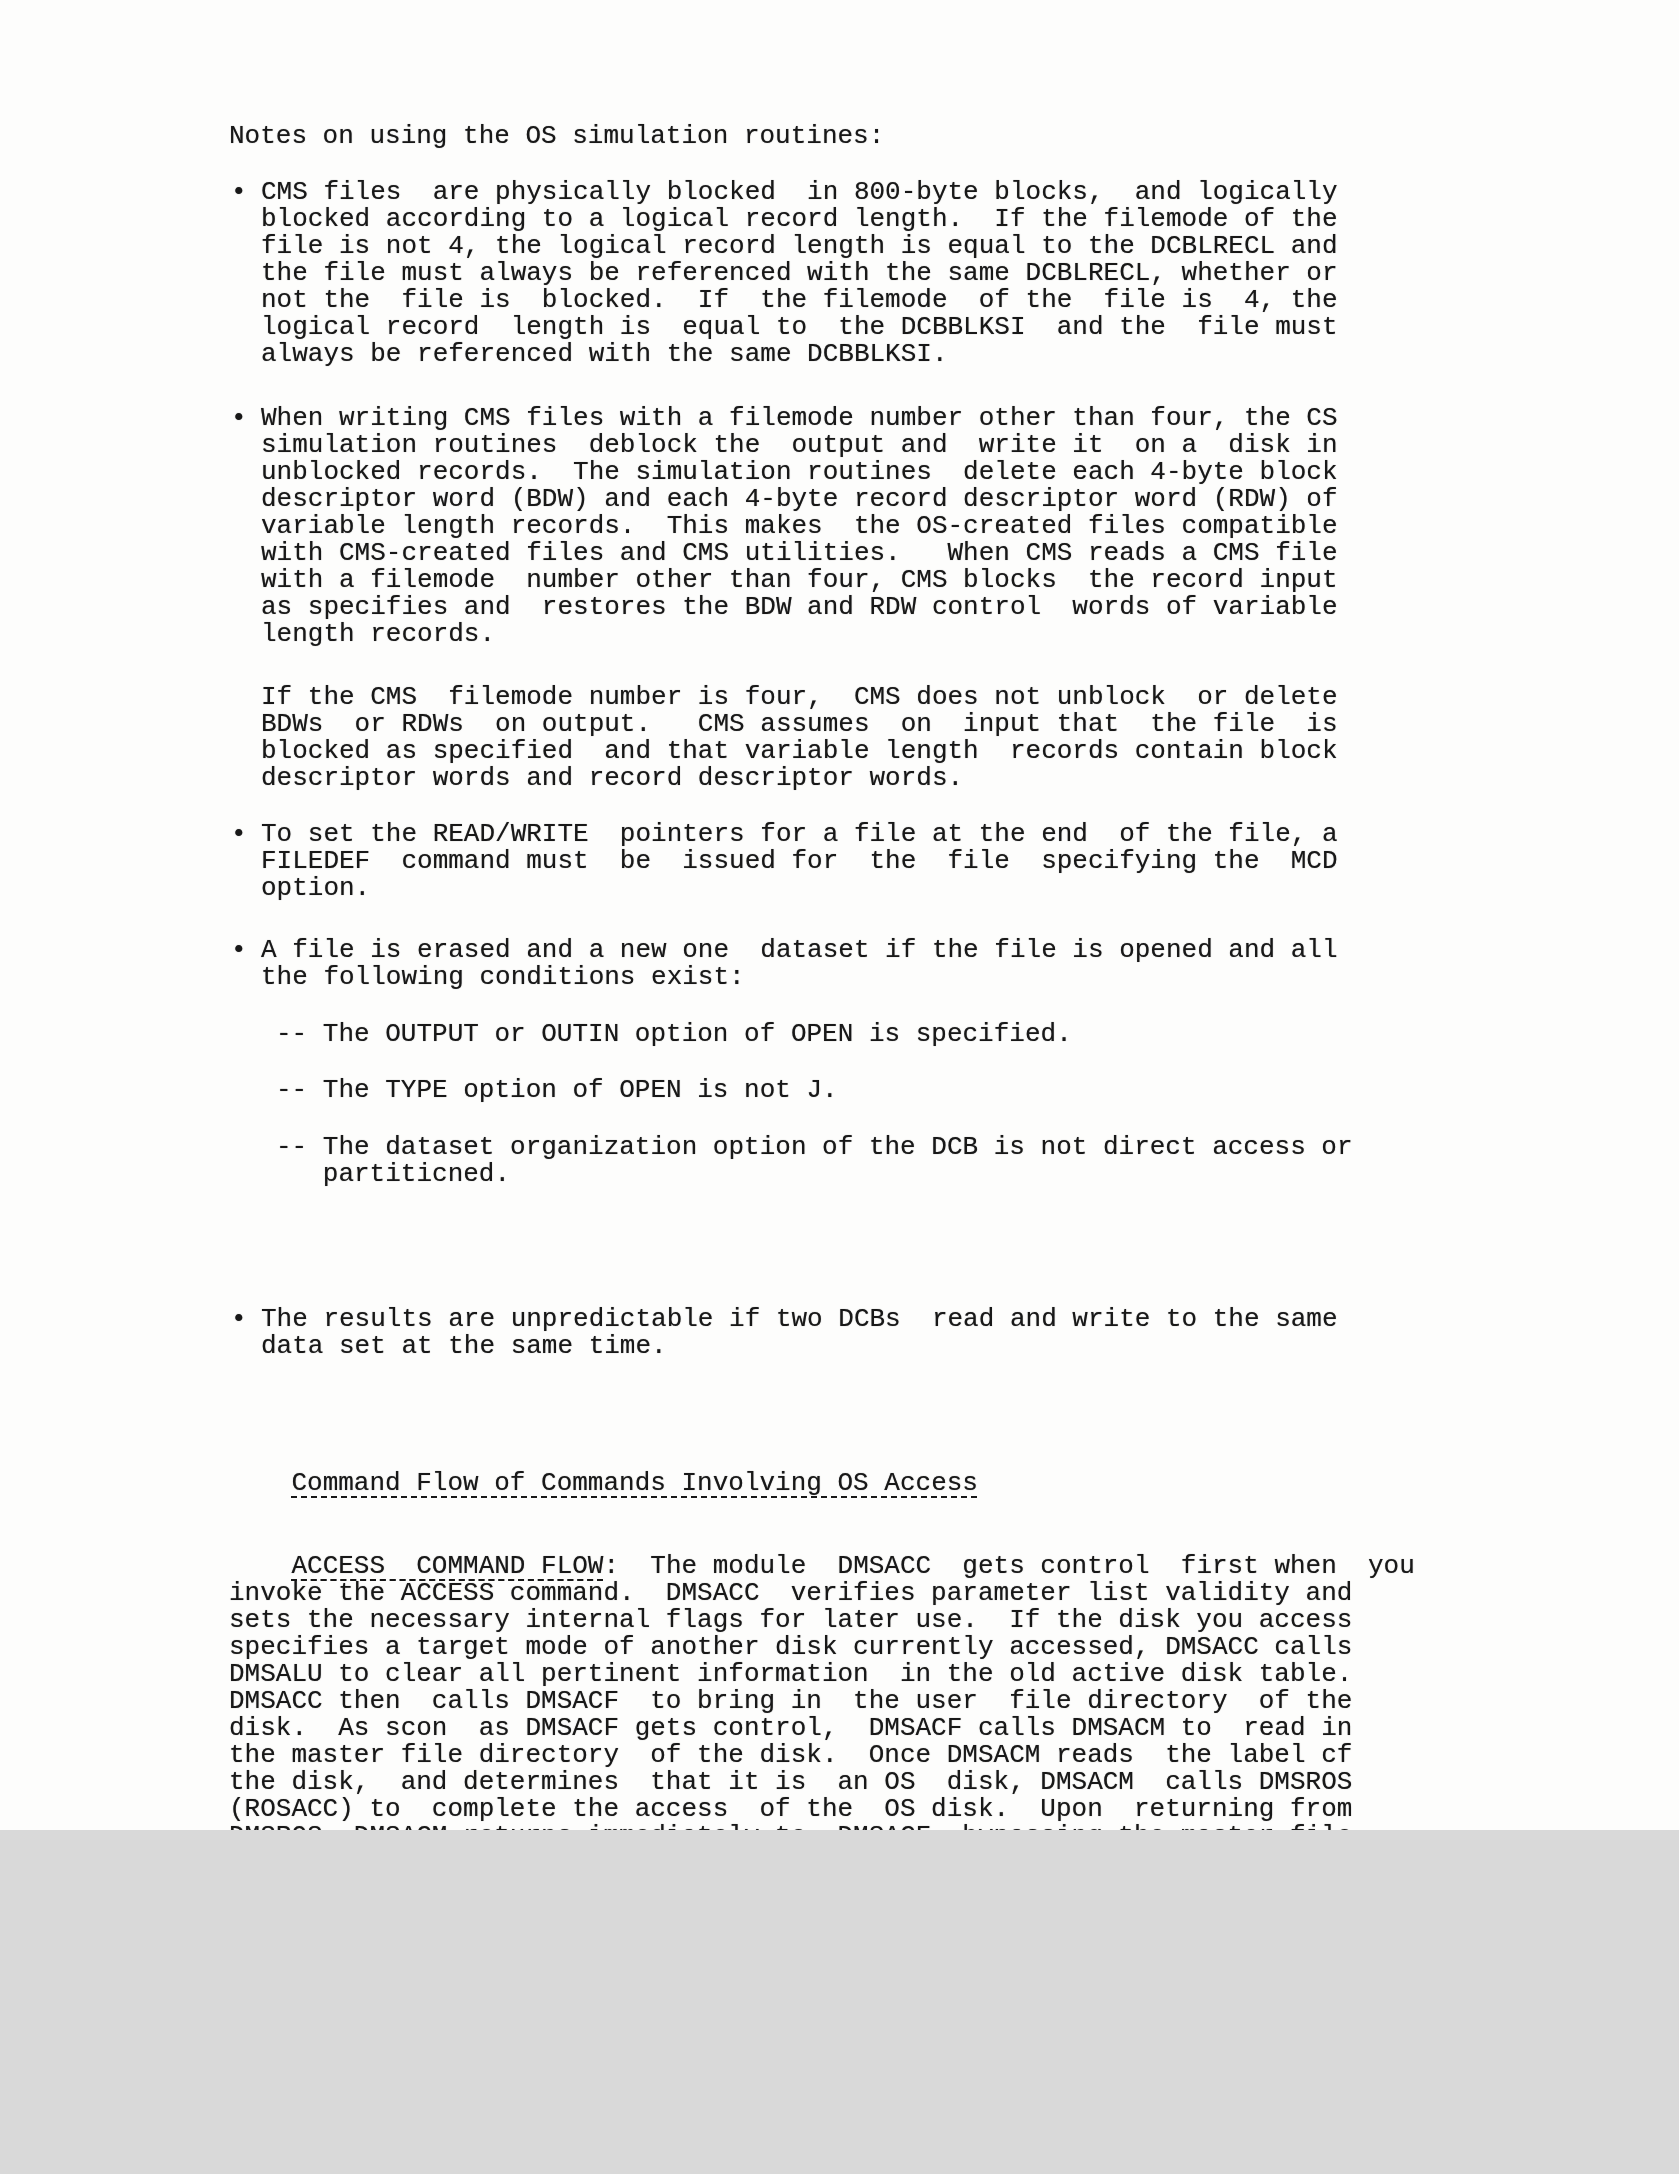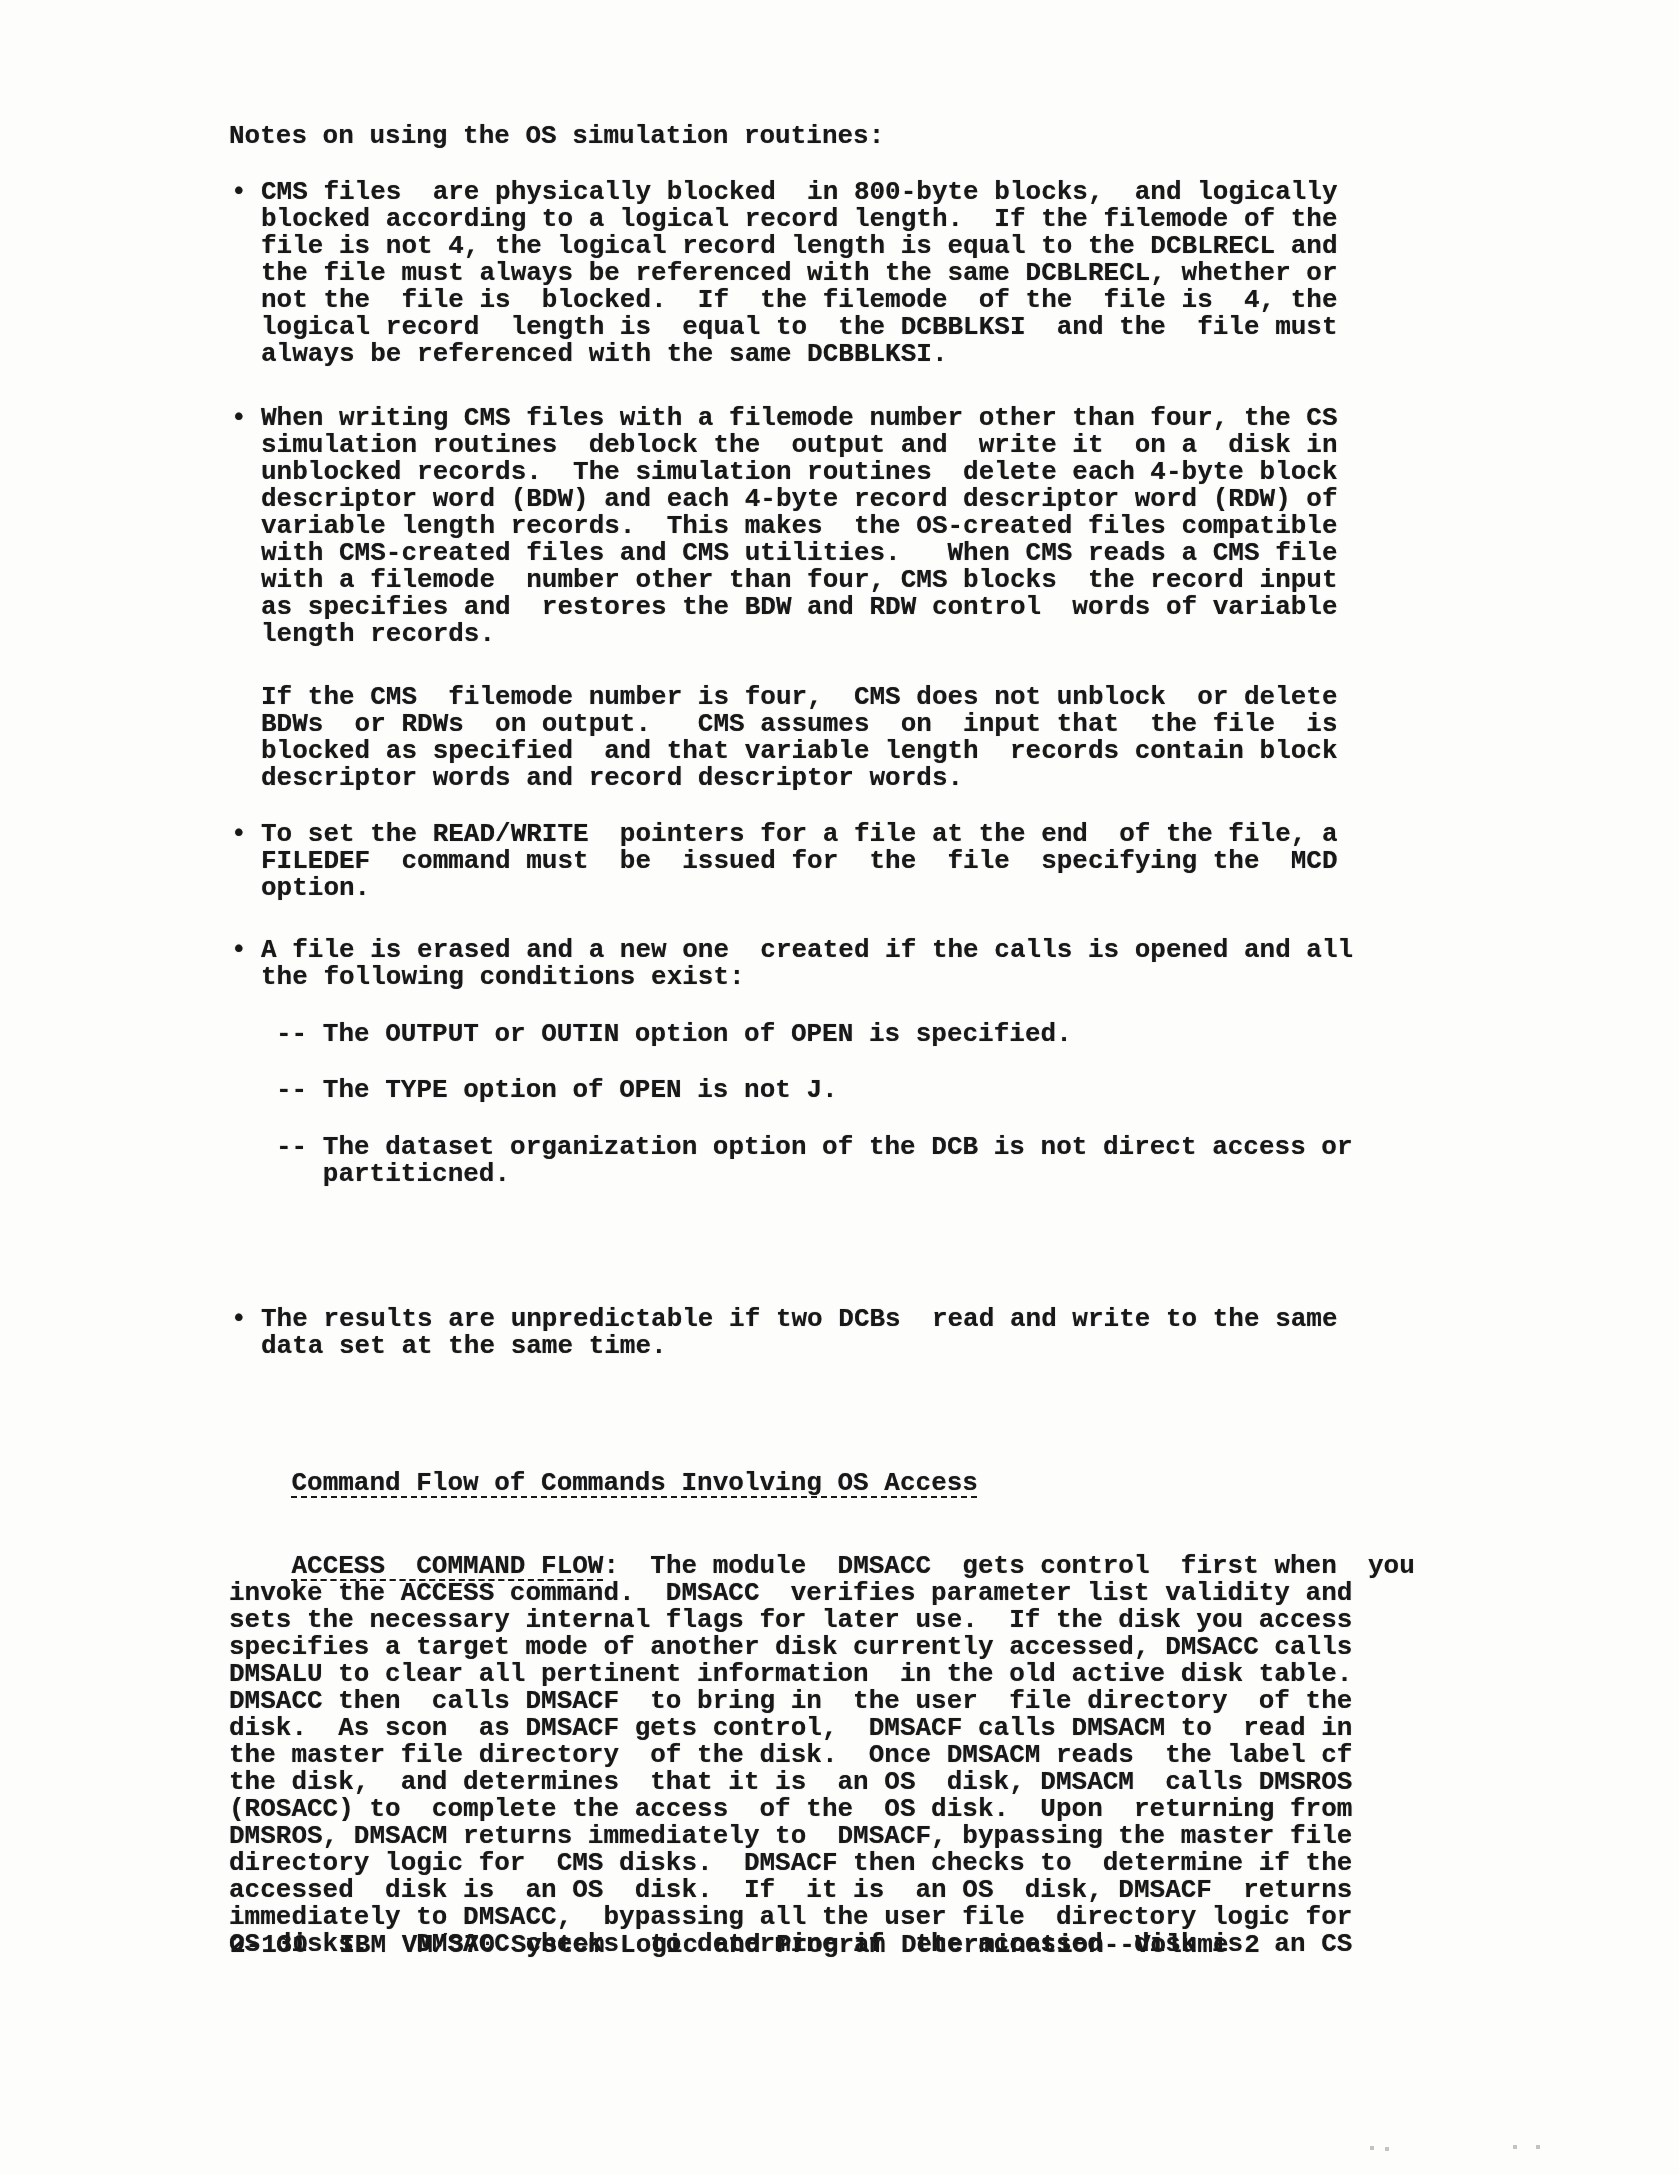--- a/index.html
+++ b/index.html
@@ -1,22 +1,22 @@
 <!DOCTYPE html>
 <html style="font-size:15px"><head>
 <meta charset="utf-8">
 <title>Scanned manual page</title>
 <style>
   html,body { margin:0; padding:0; background:#d9d9d9; }
   .page {
     position:relative;
-    width:1680px; height:2174px;
+    width:1680px; height:1830px;
     background:#fdfdfc;
     font-family:"Liberation Mono", monospace;
-    font-weight:700;
+    font-weight:400;
     color:#181818;
     overflow:hidden;
   }
   .t {
     position:absolute;
     white-space:pre;
     font-size:26px;
     line-height:27px;
     letter-spacing:0;
     text-shadow:0 0 0.9px rgba(24,24,24,0.55);
@@ -65,21 +65,21 @@
 BDWs  or RDWs  on output.   CMS assumes  on  input that  the file  is
 blocked as specified  and that variable length  records contain block
 descriptor words and record descriptor words.</div>
 
   <div class="t marker" style="left:231px; top:821px">•</div>
   <div class="t" style="left:261px; top:821px">To set the READ/WRITE  pointers for a file at the end  of the file, a
 FILEDEF  command must  be  issued for  the  file  specifying the  MCD
 option.</div>
 
   <div class="t marker" style="left:231px; top:937px">•</div>
-  <div class="t" style="left:261px; top:937px">A file is erased and a new one  created if the calls is opened and all
+  <div class="t" style="left:261px; top:937px">A file is erased and a new one  dataset if the file is opened and all
 the following conditions exist:</div>
 
   <div class="t" style="left:276px; top:1021px">-- The OUTPUT or OUTIN option of OPEN is specified.</div>
   <div class="t" style="left:276px; top:1077px">-- The TYPE option of OPEN is not J.</div>
   <div class="t" style="left:276px; top:1134px">-- The dataset organization option of the DCB is not direct access or
    partiticned.</div>
 
   <div class="t marker" style="left:231px; top:1306px">•</div>
   <div class="t" style="left:229px; top:1443px">
     <span class="dashed-underline">Command Flow of Commands Involving OS Access</span>

